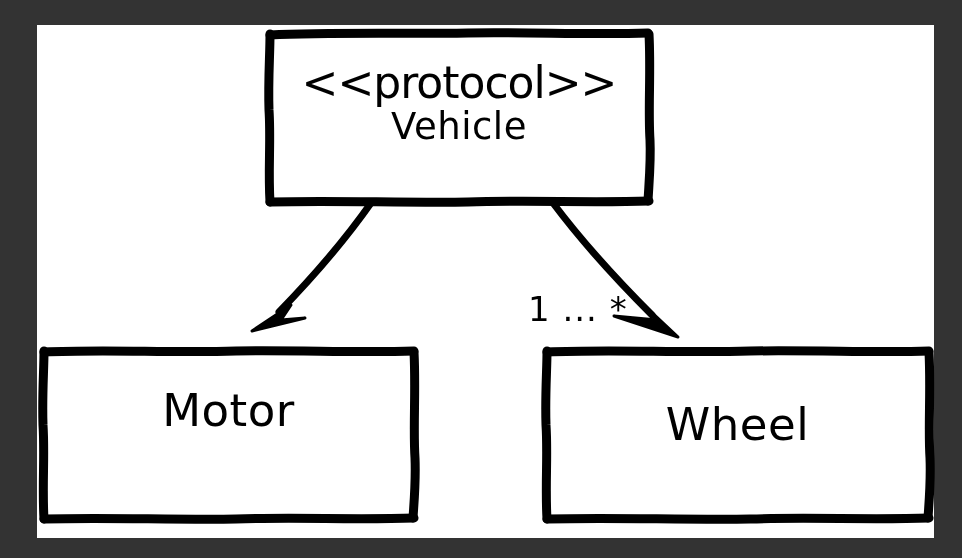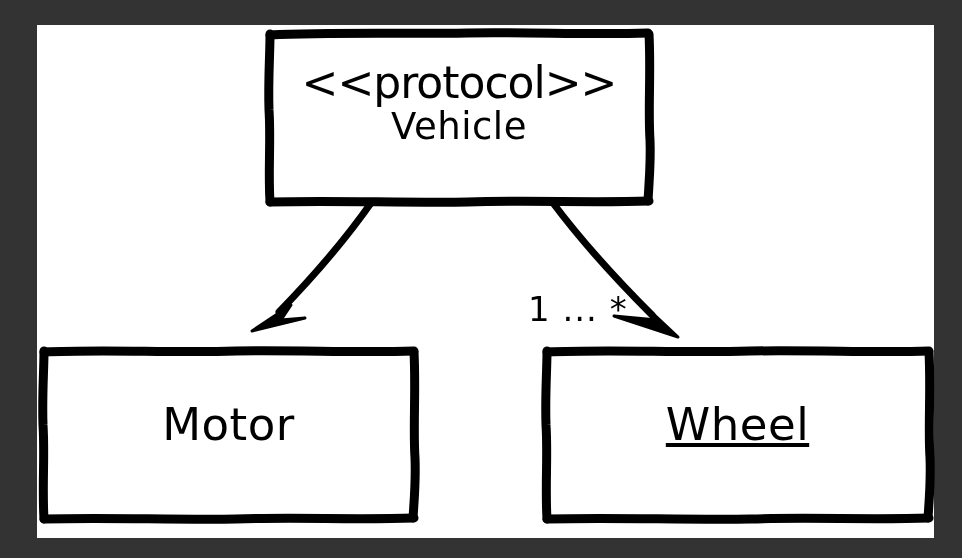--- a/index.html
+++ b/index.html
@@ -76,30 +76,29 @@
   }
   #vehicle-stereotype {
     font-size: 44px;
     letter-spacing: -1px;
   }
   #vehicle-name {
     font-size: 37px;
   }
   #motor-text-block {
     left: 42px;
-    top: 398px;
+    top: 384px;
     width: 373px;
     font-size: 45px;
   }
   #wheel-text-block {
     left: 545px;
     top: 398px;
     width: 385px;
     font-size: 45px;
-    text-decoration: underline;
   }
   #multiplicity-label {
     left: 528px;
     top: 289px;
     width: 96px;
     text-align: left;
     font-size: 34px;
     letter-spacing: 1px;
   }
 </style>

